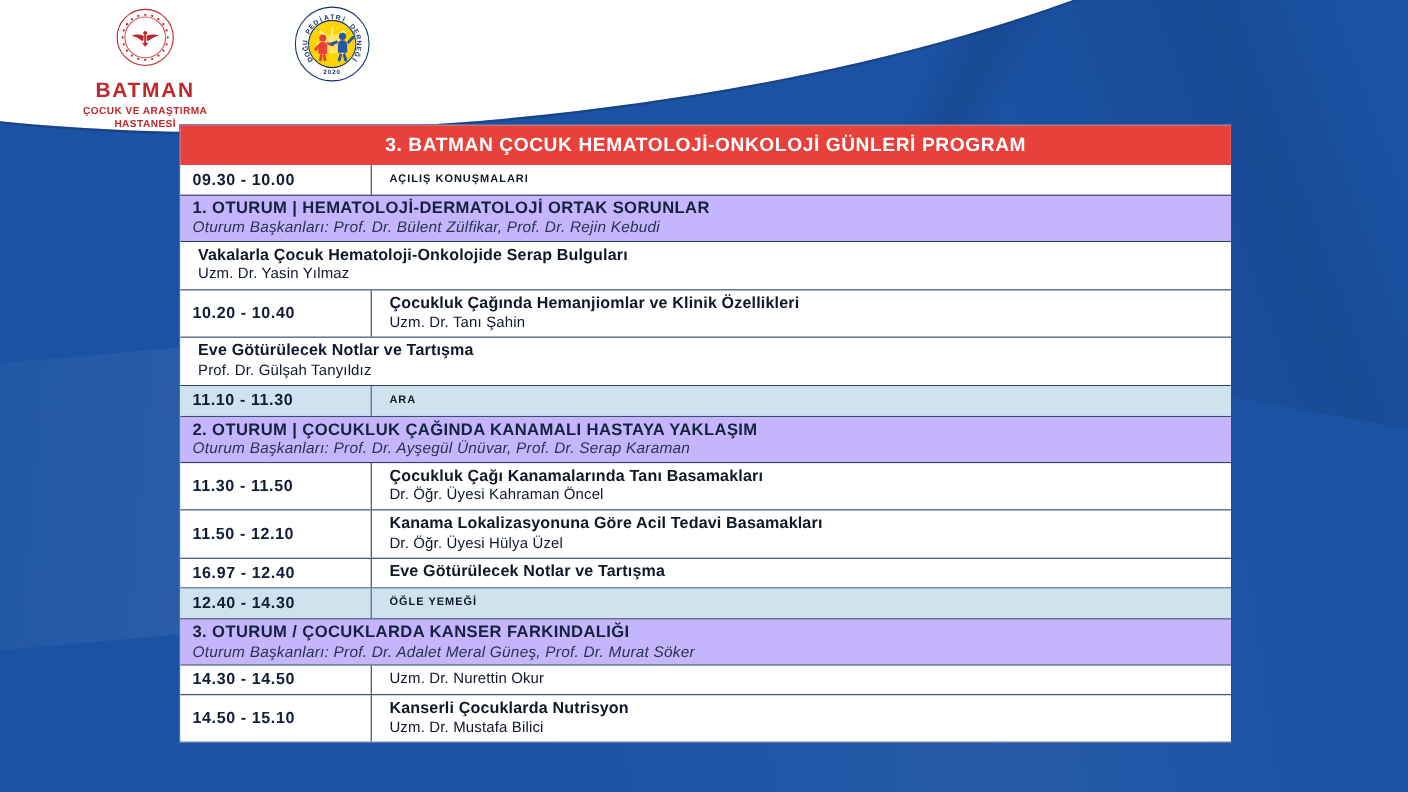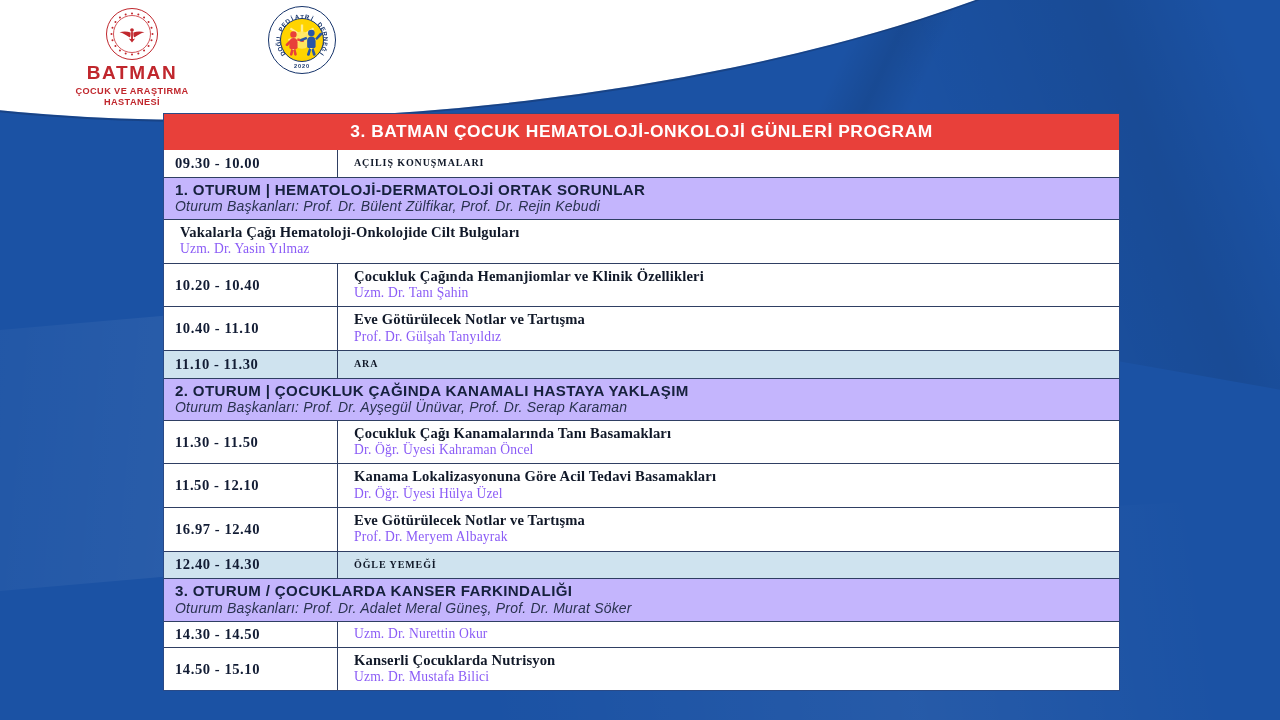--- a/index.html
+++ b/index.html
@@ -88,21 +88,21 @@
     border-radius: 50%;
   }
   .seal-mark {
     position: absolute;
     left: 50%; top: 50%;
     transform: translate(-50%, -50%);
     width: 30px; height: 18px;
   }
   .moh-name {
     font-size: 19px; font-weight: bold; color: #c0272d;
-    letter-spacing: 1.6px; line-height: 1.1; margin-top: 3px;
+    letter-spacing: 1.6px; line-height: 1.1; margin-top: 13px;
   }
   .moh-sub {
     font-size: 9.2px; font-weight: bold; color: #c0272d;
     letter-spacing: 0.4px; line-height: 1.25; margin-top: 2px;
   }
   .logo-dpd { left: 232px; top: 6px; width: 140px; }
   .dpd {
     width: 68px; height: 68px;
     margin: 0 auto;
     border-radius: 50%;
@@ -149,21 +149,20 @@
     font-weight: bold;
     letter-spacing: 0.55px;
     text-align: center;
     padding: 8px 6px 9px;
     line-height: 1.1;
   }
   .row {
     display: flex;
     border-top: 1.3px solid #2f3f63;
     background: #ffffff;
-    font-family: Liberation Serif, serif;
   }
   .row:first-of-type { border-top: none; }
   .cell-time {
     width: 174px;
     flex: 0 0 174px;
     border-right: 1.3px solid #2f3f63;
     display: flex;
     align-items: center;
     padding: 4px 0 4px 11px;
     font-size: 14.6px;
@@ -177,21 +176,21 @@
   }
   .talk-title {
     font-size: 14.6px;
     font-weight: bold;
     color: #101828;
     line-height: 1.18;
     letter-spacing: 0.15px;
   }
   .talk-speaker {
     font-size: 13.6px;
-    color: #8b5cf6;
+    color: #0f172a;
     line-height: 1.2;
     letter-spacing: 0.15px;
   }
   .row.single .cell-body {
     display: flex;
     align-items: center;
     padding-top: 7px;
     padding-bottom: 8px;
   }
   .row.single .talk-title {
@@ -336,33 +335,32 @@
           <div class="cell-body">
             <div class="talk-title">AÇILIŞ KONUŞMALARI</div>
           </div>
         </div>
         <div class="session">
           <div class="session-name">1. OTURUM | HEMATOLOJİ-DERMATOLOJİ ORTAK SORUNLAR</div>
           <div class="session-chairs">Oturum Başkanları: Prof. Dr. Bülent Zülfikar, Prof. Dr. Rejin Kebudi</div>
         </div>
         <div class="row">
           <div class="cell-body">
-            <div class="talk-title">Vakalarla Çağı Hematoloji-Onkolojide Cilt Bulguları</div>
+            <div class="talk-title">Vakalarla Çocuk Hematoloji-Onkolojide Serap Bulguları</div>
             <div class="talk-speaker">Uzm. Dr. Yasin Yılmaz</div>
           </div>
         </div>
         <div class="row">
           <div class="cell-time">10.20 - 10.40</div>
           <div class="cell-body">
             <div class="talk-title">Çocukluk Çağında Hemanjiomlar ve Klinik Özellikleri</div>
             <div class="talk-speaker">Uzm. Dr. Tanı Şahin</div>
           </div>
         </div>
         <div class="row">
-          <div class="cell-time">10.40 - 11.10</div>
           <div class="cell-body">
             <div class="talk-title">Eve Götürülecek Notlar ve Tartışma</div>
             <div class="talk-speaker">Prof. Dr. Gülşah Tanyıldız</div>
           </div>
         </div>
         <div class="row break single">
           <div class="cell-time">11.10 - 11.30</div>
           <div class="cell-body">
             <div class="talk-title">ARA</div>
           </div>
@@ -382,21 +380,20 @@
           <div class="cell-time">11.50 - 12.10</div>
           <div class="cell-body">
             <div class="talk-title">Kanama Lokalizasyonuna Göre Acil Tedavi Basamakları</div>
             <div class="talk-speaker">Dr. Öğr. Üyesi Hülya Üzel</div>
           </div>
         </div>
         <div class="row">
           <div class="cell-time">16.97 - 12.40</div>
           <div class="cell-body">
             <div class="talk-title">Eve Götürülecek Notlar ve Tartışma</div>
-            <div class="talk-speaker">Prof. Dr. Meryem Albayrak</div>
           </div>
         </div>
         <div class="row break single">
           <div class="cell-time">12.40 - 14.30</div>
           <div class="cell-body">
             <div class="talk-title">ÖĞLE YEMEĞİ</div>
           </div>
         </div>
         <div class="session">
           <div class="session-name">3. OTURUM / ÇOCUKLARDA KANSER FARKINDALIĞI</div>

